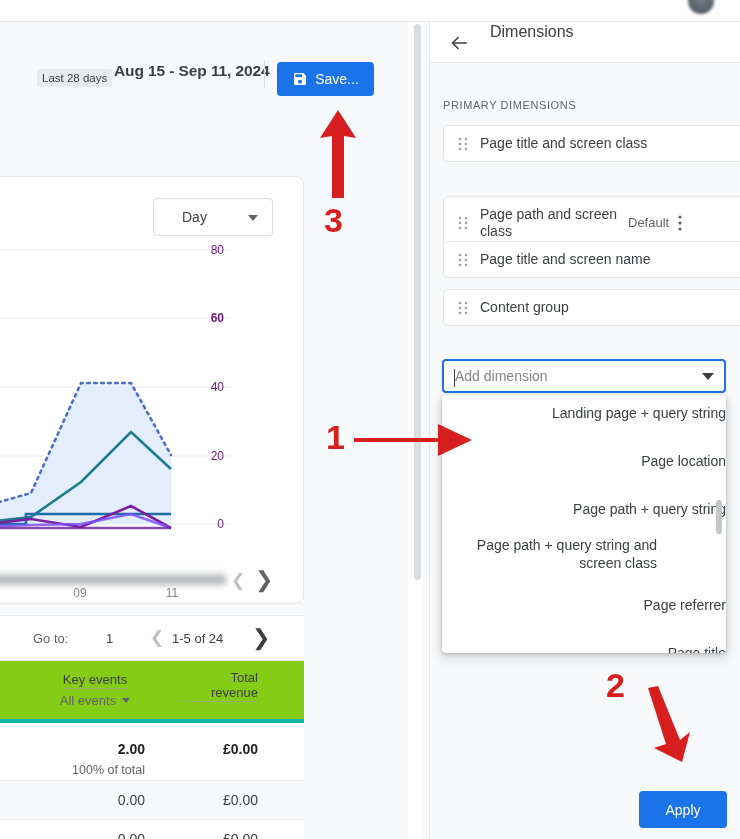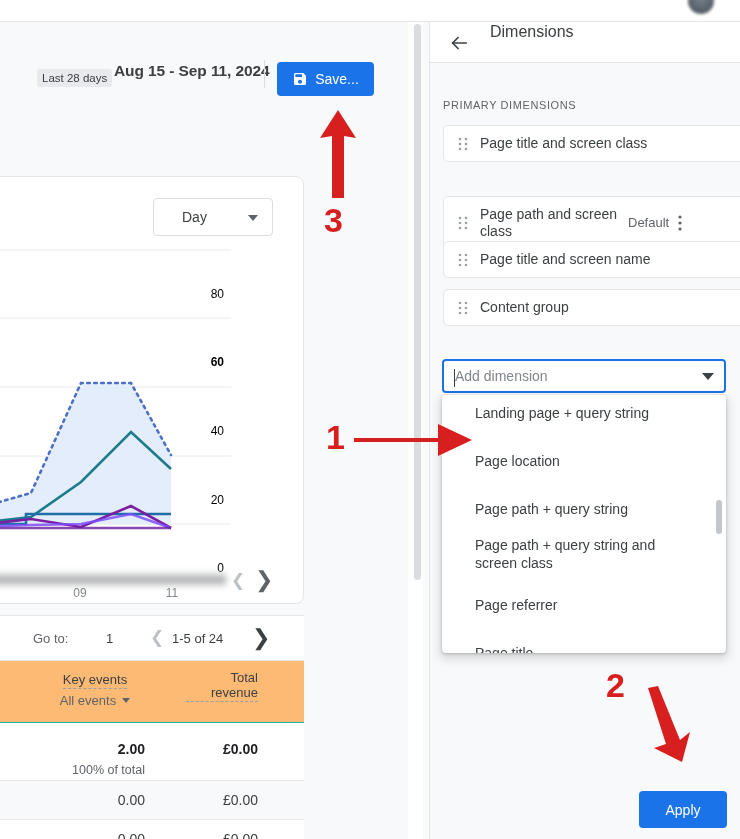--- a/index.html
+++ b/index.html
@@ -69,22 +69,22 @@
   }
   .gran-select .lbl { font-size: 14px; color: #3c4043; margin-left: 28px; }
   .gran-select .caret {
     position: absolute; right: 14px; top: 16px;
     width: 0; height: 0; border-left: 5px solid transparent;
     border-right: 5px solid transparent; border-top: 6px solid #5f6368;
   }
   .plot { position: absolute; left: 0; top: 65px; width: 374px; height: 290px; }
   .plot svg { display: block; }
   .ytick {
-    position: absolute; font-size: 12px; color: #000000;
-    text-align: right; width: 40px; margin-top: 44px;
+    position: absolute; font-size: 12px; color: #701a75;
+    text-align: right; width: 40px;
   }
   .xtick {
     position: absolute; font-size: 12px; color: #80868b;
     text-align: center; width: 30px; top: 344px;
   }
   .blur-bar {
     position: absolute; left: 0px; top: 392px; width: 295px; height: 20px;
     background: linear-gradient(180deg, rgba(255,255,255,0) 10%, #b9bbbd 45%, #9da0a3 55%, rgba(255,255,255,0) 92%);
     filter: blur(3px);
   }
@@ -105,21 +105,21 @@
   .pager-row {
     position: relative; height: 45px; border-bottom: 1px solid #e4e6e8;
     background: #fff;
   }
   .pg-goto { position: absolute; left: 33px; top: 15px; font-size: 13px; color: #5f6368; }
   .pg-num  { position: absolute; left: 106px; top: 15px; font-size: 13px; color: #3c4043; }
   .pg-prev { position: absolute; left: 150px; top: 11px; font-size: 17px; color: #bdc1c6; cursor: pointer; }
   .pg-info { position: absolute; left: 172px; top: 15px; font-size: 13px; color: #3c4043; }
   .pg-next { position: absolute; left: 252px; top: 9px; font-size: 22px; color: #3c4043; cursor: pointer; }
 
-  .hdr-row { position: relative; height: 62px; background: #fdba74; border-bottom: 1px solid #14b8a6; }
+  .hdr-row { position: relative; height: 62px; background: #84cc16; border-bottom: 4px solid #14b8a6; }
   .hdr-ke   { position: absolute; left: 50px; top: 9px; width: 90px; text-align: center; }
   .hdr-tr   { position: absolute; left: 186px; top: 9px; width: 72px; text-align: right; }
   .hdr-main { font-size: 13px; color: #3c4043; border-bottom: 1px dashed #9aa0a6; display: inline-block; padding-bottom: 1px; }
   .hdr-sub  { font-size: 13px; color: #5f6368; margin-top: 4px; }
   .hdr-sub .cc { display:inline-block; width:0;height:0;margin-left:6px;vertical-align:2px;
                  border-left:4px solid transparent;border-right:4px solid transparent;border-top:5px solid #5f6368; }
 
   .total-row { position: relative; height: 58px; background: #fff; border-bottom: 1px solid #e4e6e8; }
   .total-row .v1 { position: absolute; left: 40px; top: 18px; width: 105px; text-align: right; font-size: 14px; font-weight: bold; color: #202124; }
   .total-row .v1s{ position: absolute; left: 40px; top: 40px; width: 105px; text-align: right; font-size: 12.5px; color: #5f6368; }
@@ -188,21 +188,21 @@
 
   .dropdown {
     position: absolute; left: 12px; top: 373px; width: 284px; height: 258px;
     background: #fff; border-radius: 4px;
     box-shadow: 0 1px 3px rgba(60,64,67,.3), 0 4px 8px 3px rgba(60,64,67,.15);
     overflow: hidden;
   }
   .dd-item {
     position: absolute; left: 0; width: 284px;
     font-size: 14px; color: #3c4043; padding-left: 33px;
-    cursor: pointer; line-height: 18px;
+    cursor: pointer; line-height: 18px; text-align: right;
   }
   .dd-scroll-thumb {
     position: absolute; right: 4px; top: 105px; width: 6px; height: 34px;
     background: #c4c7c9; border-radius: 3px; cursor: pointer;
   }
 
   .apply-btn {
     position: absolute; left: 639px; top: 791px;
     width: 88px; height: 37px; background: #1a73e8;
     border: none; border-radius: 4px; color: #fff;

